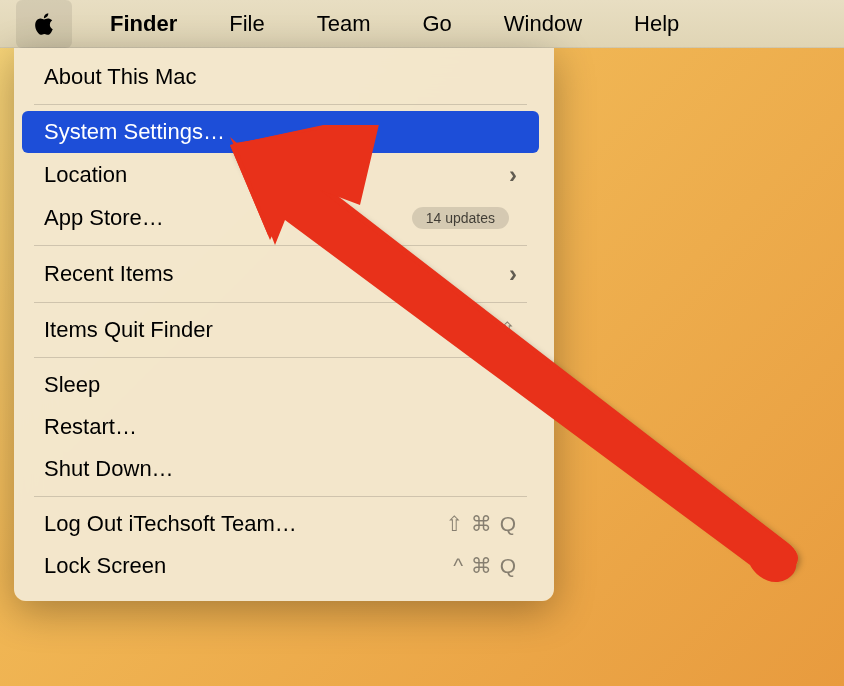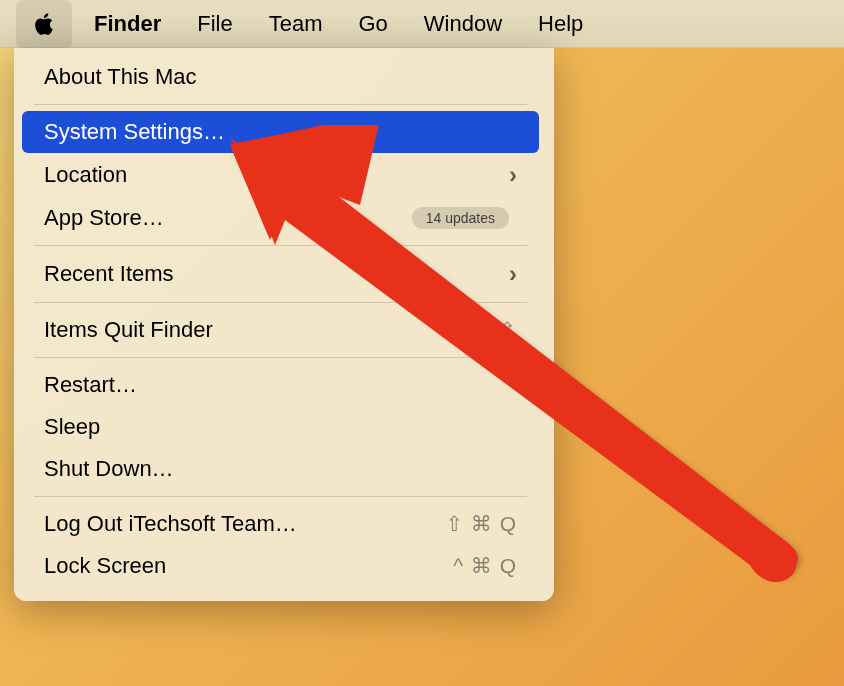--- a/index.html
+++ b/index.html
@@ -16,21 +16,21 @@
       position: relative;
       overflow: hidden;
     }
     
     .menu-bar {
       height: 48px;
       background: linear-gradient(180deg, #e8dec2 0%, #e0d5b5 100%);
       display: flex;
       align-items: center;
       padding: 0 16px;
-      gap: 0;
+      gap: 16px;
       border-bottom: 1px solid rgba(0,0,0,0.1);
     }
     
     .apple-logo {
       width: 56px;
       height: 48px;
       display: flex;
       align-items: center;
       justify-content: center;
       background: rgba(0,0,0,0.08);
@@ -179,25 +179,25 @@
   <div class="dropdown-separator"></div>
 
   <div class="dropdown-item">
     <span>Items Quit Finder</span>
     <span class="shortcut">⌥⇧</span>
   </div>
 
   <div class="dropdown-separator"></div>
 
   <div class="dropdown-item">
+    <span>Sleep</span>
+  </div>
+
+  <div class="dropdown-item">
     <span>Restart…</span>
-  </div>
-
-  <div class="dropdown-item">
-    <span>Sleep</span>
   </div>
 
   <div class="dropdown-item">
     <span>Shut Down…</span>
   </div>
 
   <div class="dropdown-separator"></div>
 
   <div class="dropdown-item">
     <span>Log Out iTechsoft Team…</span>

